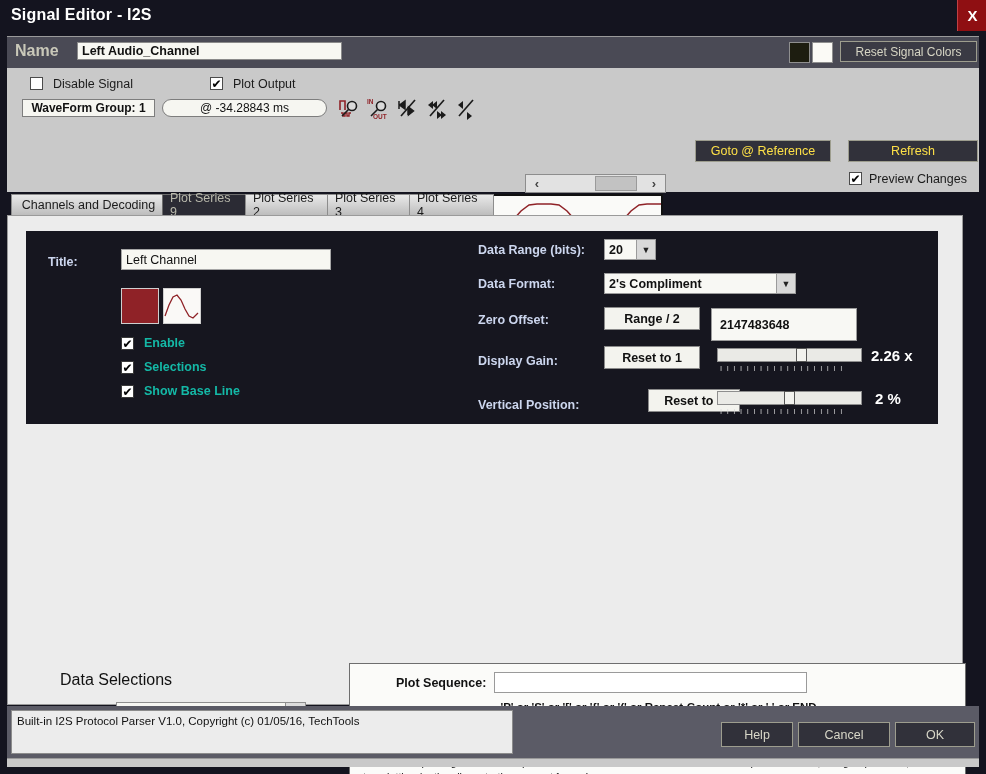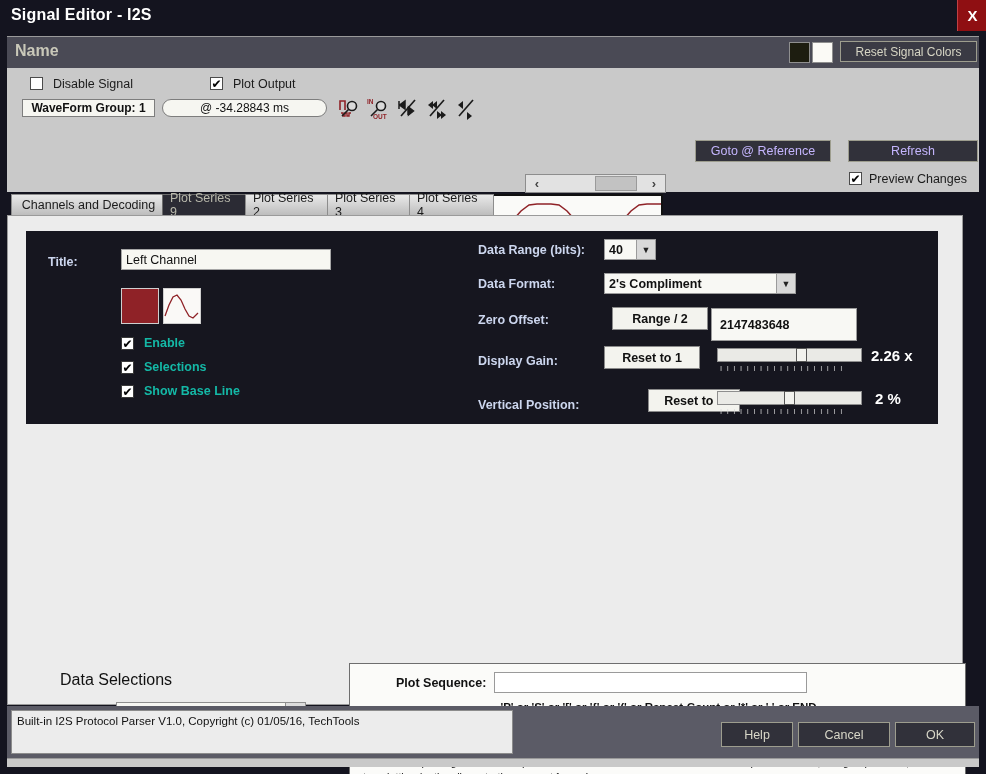--- a/index.html
+++ b/index.html
@@ -100,21 +100,21 @@
 
   .lbl-hex{position:absolute;left:42px;top:146px;font-size:12px;font-weight:bold;color:#2c2c3c;}
 
   .wave-box{
     position:absolute;left:124px;top:126px;width:532px;height:52px;
     background:#fafaf8;border:2px solid #111;box-sizing:border-box;overflow:hidden;
   }
 
   .btn-dark{
     position:absolute;background:#31313a;border:1px solid #9d9d8e;
-    box-sizing:border-box;color:#c4b5fd;font-size:12.5px;
+    box-sizing:border-box;color:#fde047;font-size:12.5px;
     display:flex;align-items:center;justify-content:center;cursor:pointer;
   }
 
   
   .tabs{position:absolute;left:7px;top:194px;height:22px;}
   .tab{
     position:absolute;top:0;height:22px;box-sizing:border-box;
     display:flex;align-items:center;justify-content:center;
     font-size:12.5px;cursor:pointer;padding:0 7px;
   }
@@ -245,20 +245,21 @@
 
 <div class="app">
 
   <div class="titlebar">
     <div class="title">Signal Editor - I2S</div>
     <div class="close-btn">X</div>
   </div>
 
   <div class="header-strip">
     <div class="lbl-name">Name</div>
+    <input class="name-input" value="Left Audio_Channel" style="">
     <div class="swatch swatch-dark"></div>
     <div class="swatch swatch-light"></div>
     <div class="btn-reset-colors">Reset Signal Colors</div>
   </div>
 
   <div class="top-panel">
 
     <div class="chk" style="left:23px;top:9px;"></div>
     <div class="chk-lbl" style="left:46px;top:9px;">Disable  Signal</div>
 
@@ -371,32 +372,32 @@
         </div>
       <div class="dp-chklbl" style="left:118px;top:129px;">Selections</div>
 
       <div class="dp-chk" style="left:95px;top:154px;">
           <span>✔</span>
         </div>
       <div class="dp-chklbl" style="left:118px;top:153px;">Show Base Line</div>
 
       <div class="dp-lbl" style="left:452px;top:12px;">Data Range (bits):</div>
       <div class="dd" style="left:578px;top:8px;width:52px;height:21px;">
-        <span class="val">40</span>
+        <span class="val">20</span>
         <span class="arrowbox">▼</span>
       </div>
 
       <div class="dp-lbl" style="left:452px;top:46px;">Data Format:</div>
       <div class="dd" style="left:578px;top:42px;width:192px;height:21px;">
         <span class="val">2's Compliment</span>
         <span class="arrowbox">▼</span>
       </div>
 
       <div class="dp-lbl" style="left:452px;top:82px;">Zero Offset:</div>
-      <div class="btn-lite" style="left:578px;top:76px;width:96px;height:23px;margin-left:8px;">Range / 2</div>
+      <div class="btn-lite" style="left:578px;top:76px;width:96px;height:23px;">Range / 2</div>
       <input class="txtbox" style="left: 685px; top: 77px; width: 146px; height: 33px; padding-left: 8px;" value="2147483648">
 
       <div class="dp-lbl" style="left:452px;top:123px;">Display Gain:</div>
       <div class="btn-lite" style="left:578px;top:115px;width:96px;height:23px;">Reset  to  1</div>
       <div class="slider" style="left:691px;top:117px;width:145px;">
         <div class="knob" style="left:78px;"></div>
       </div>
       <div class="ticks" style="left:694px;top:133px;width:141px;">|||||||||||||||||||</div>
       <div class="slider-val" style="left:845px;top:116px;">2.26 x</div>
 

